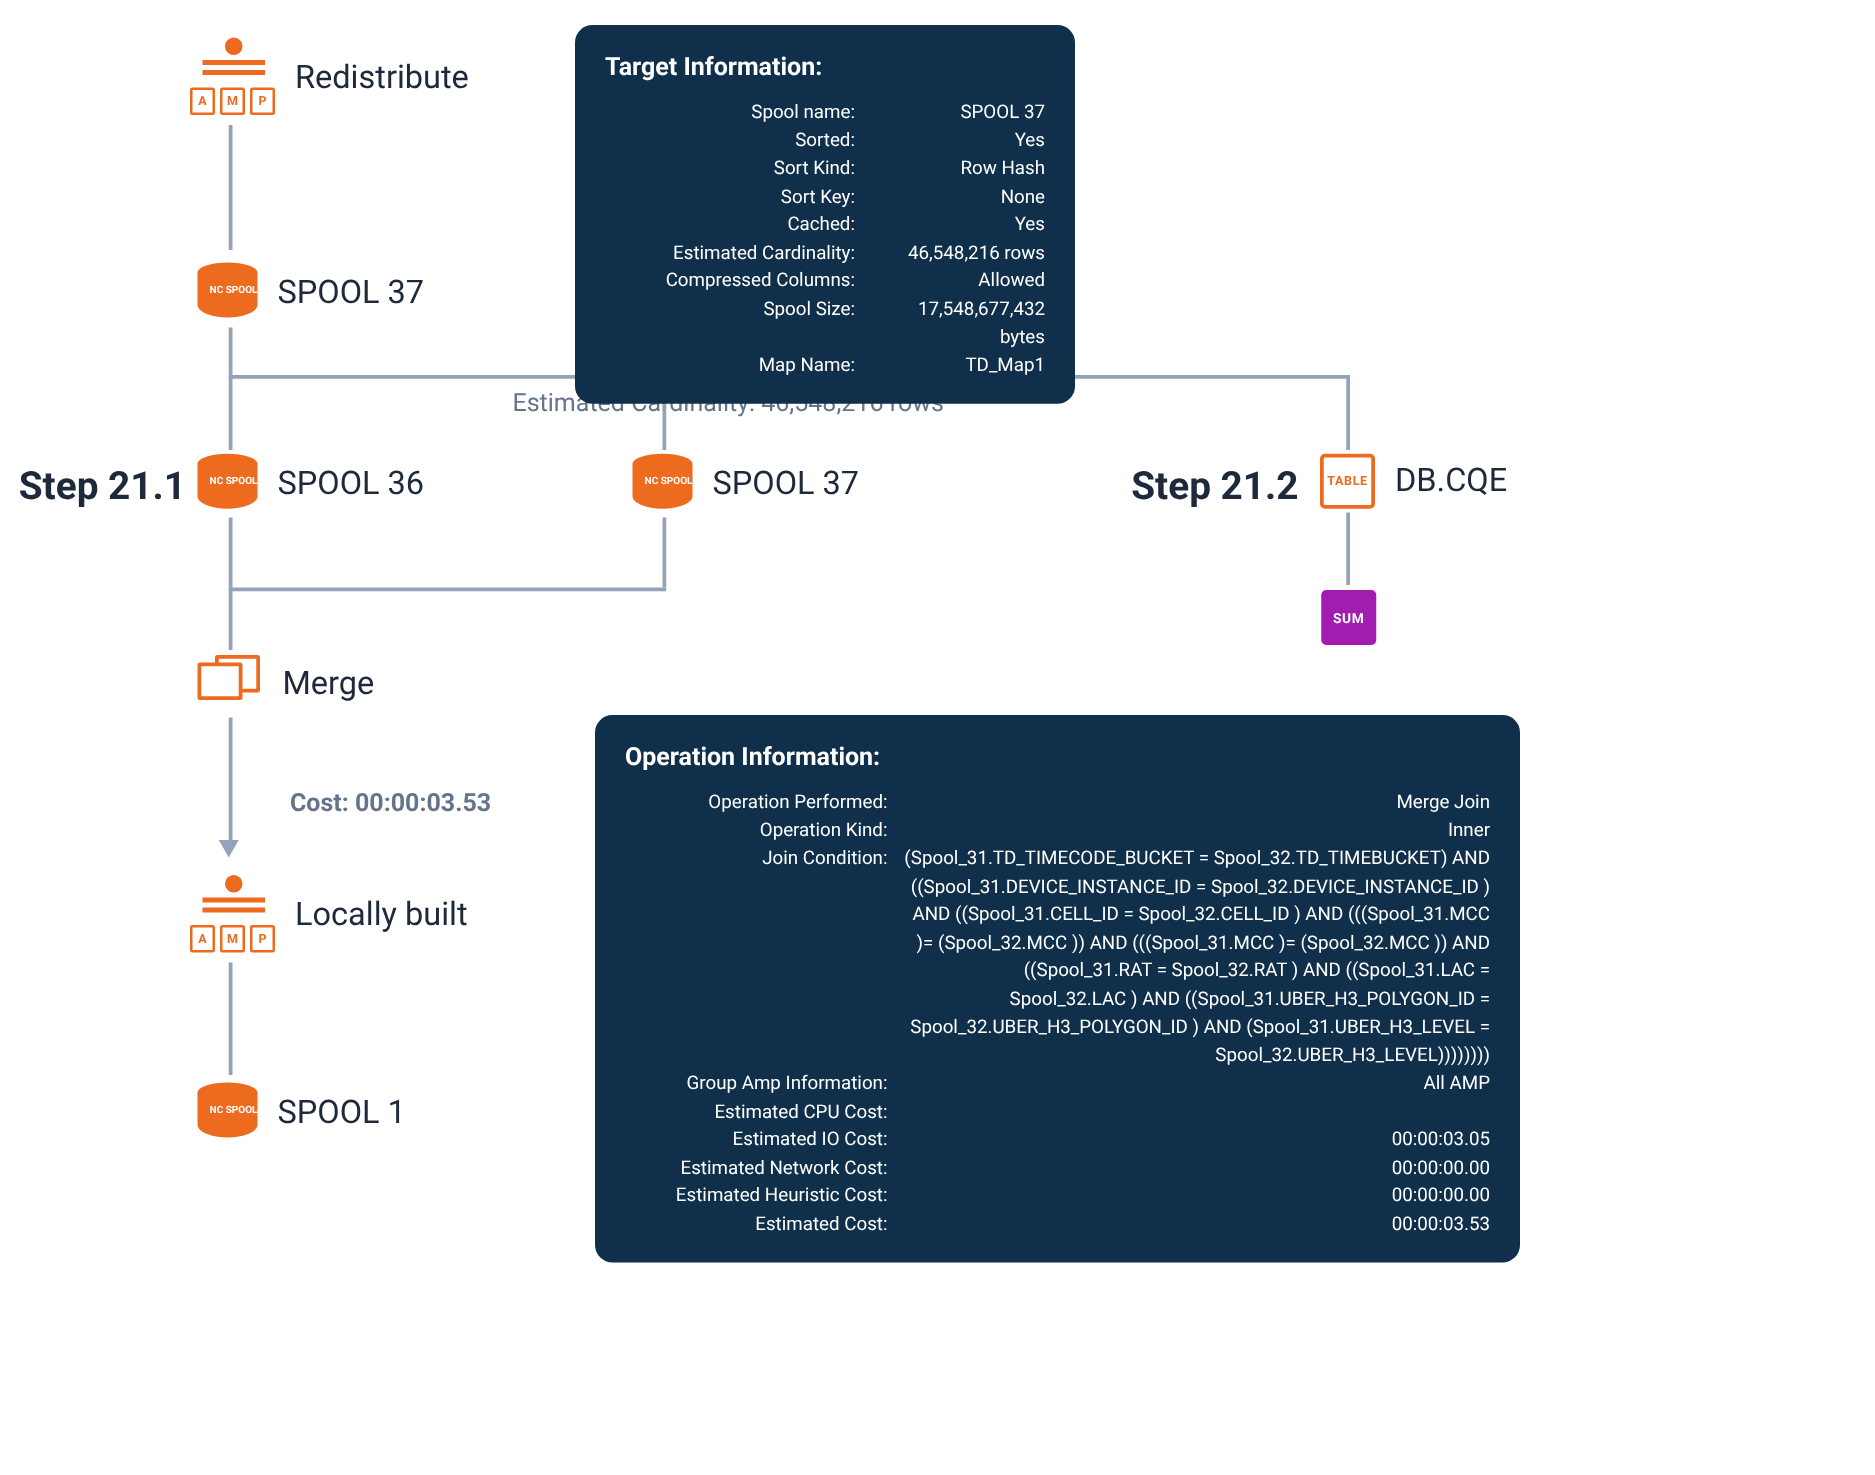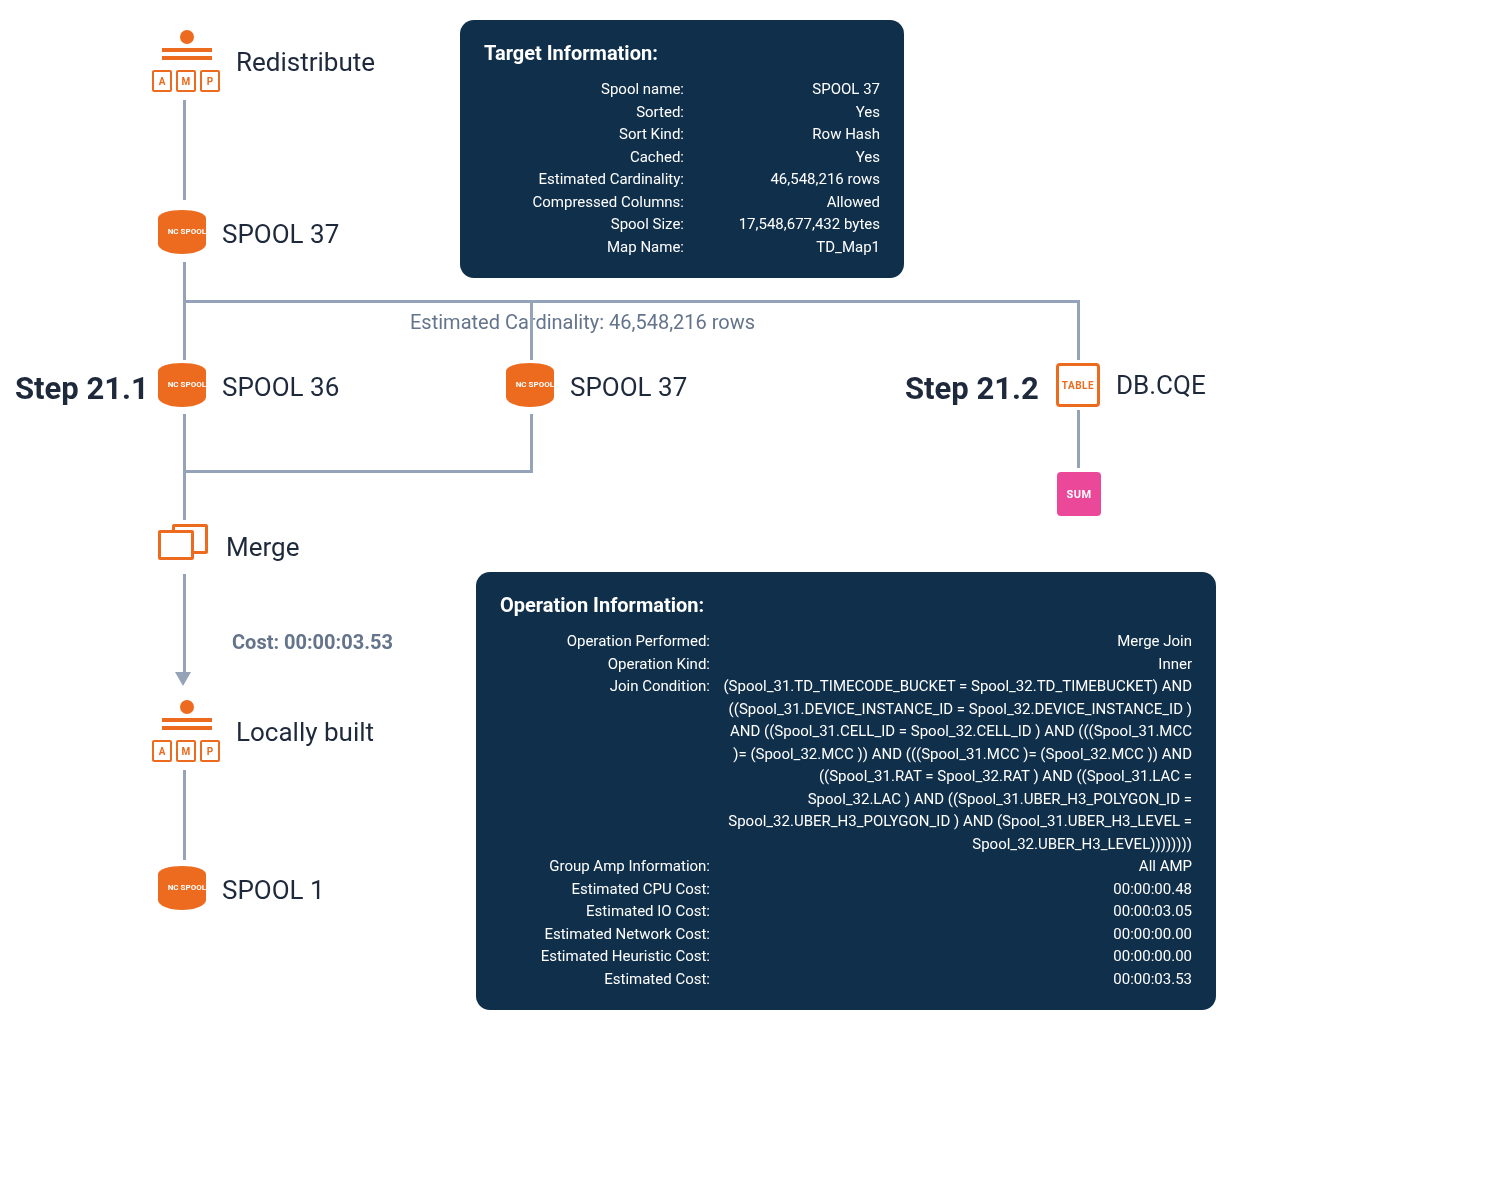--- a/index.html
+++ b/index.html
@@ -26,21 +26,21 @@
     line-height: 1.5;
   }
   .panel h3 {
     margin: 0 0 10px 0;
     font-size: 20px;
     font-weight: 700;
   }
   .kv { display: flex; gap: 12px; text-align: right; }
   .kv .k { width: 200px; flex: 0 0 200px; font-weight: 400; }
   .kv .v { flex: 1; }
-  .panel.target { left: 460px; top: 20px; width: 444px; }
+  .panel.target { left: 460px; top: 20px; width: 400px; }
   .panel.target .kv .k { width: 200px; }
   .panel.target .kv .v { }
 
   .panel.op { left: 476px; top: 572px; width: 740px; }
   .panel.op .kv .k { width: 210px; flex: 0 0 210px; }
   .wrap { white-space: normal; word-break: break-word; }
 
   
   .node {
     position: absolute;
@@ -79,21 +79,21 @@
   .spool { width:48px; height:48px; position:relative; }
   .spool .body { position:absolute; left:0; top:8px; width:48px; height:36px; background:#ed6b1f; border-radius:0 0 24px 24px / 0 0 10px 10px; }
   .spool .top { position:absolute; left:0; top:0; width:48px; height:16px; background:#ed6b1f; border-radius:24px/8px; }
   .spool .txt { position:absolute; left:0; top:18px; width:48px; text-align:right; color:#fff; font-size:8px; font-weight:700; line-height:1; }
 
   .merge { width:52px; height:46px; position:relative; }
   .merge .r1 { position:absolute; left:0; top:6px; width:36px; height:30px; border:3px solid #ed6b1f; border-radius:2px; background:#fff; }
   .merge .r2 { position:absolute; left:14px; top:0; width:36px; height:30px; border:3px solid #ed6b1f; border-radius:2px; background:#fff; }
 
   .tbl { width:44px; height:44px; border:3px solid #ed6b1f; border-radius:4px; display:flex; align-items:center; justify-content:center; color:#ed6b1f; font-size:10px; font-weight:700; background:#fff; letter-spacing:0.5px;}
-  .tbl.sum { background:#ec4899; color:#fff; border:none; font-size:11px; }
+  .tbl.sum { background:#a21caf; color:#fff; border:none; font-size:11px; }
   .tbl-wrap { position:relative; }
 
   
   .line { position:absolute; background:#94a3b8; }
   .vline { width:3px; }
   .hline { height:3px; }
   .arrow { position:absolute; width:0; height:0; border-left:8px solid transparent; border-right:8px solid transparent; border-top:14px solid #94a3b8; }
 
 </style>
 </head>
@@ -226,20 +226,24 @@
         </div>
         <div class="kv">
           <div class="k">Sorted:</div>
           <div class="v wrap">Yes</div>
         </div>
         <div class="kv">
           <div class="k">Sort Kind:</div>
           <div class="v wrap">Row Hash</div>
         </div>
         <div class="kv">
+          <div class="k">Sort Key:</div>
+          <div class="v wrap">None</div>
+        </div>
+        <div class="kv">
           <div class="k">Cached:</div>
           <div class="v wrap">Yes</div>
         </div>
         <div class="kv">
           <div class="k">Estimated Cardinality:</div>
           <div class="v wrap">46,548,216 rows</div>
         </div>
         <div class="kv">
           <div class="k">Compressed Columns:</div>
           <div class="v wrap">Allowed</div>
@@ -269,21 +273,20 @@
         <div class="kv">
           <div class="k">Join Condition:</div>
           <div class="v wrap">(Spool_31.TD_TIMECODE_BUCKET = Spool_32.TD_TIMEBUCKET) AND ((Spool_31.DEVICE_INSTANCE_ID = Spool_32.DEVICE_INSTANCE_ID ) AND ((Spool_31.CELL_ID = Spool_32.CELL_ID ) AND (((Spool_31.MCC )= (Spool_32.MCC )) AND (((Spool_31.MCC )= (Spool_32.MCC )) AND ((Spool_31.RAT = Spool_32.RAT ) AND ((Spool_31.LAC = Spool_32.LAC ) AND ((Spool_31.UBER_H3_POLYGON_ID = Spool_32.UBER_H3_POLYGON_ID ) AND (Spool_31.UBER_H3_LEVEL = Spool_32.UBER_H3_LEVEL))))))))</div>
         </div>
         <div class="kv">
           <div class="k">Group Amp Information:</div>
           <div class="v wrap">All AMP</div>
         </div>
         <div class="kv">
           <div class="k">Estimated CPU Cost:</div>
-          <div class="v wrap">00:00:00.48</div>
         </div>
         <div class="kv">
           <div class="k">Estimated IO Cost:</div>
           <div class="v wrap">00:00:03.05</div>
         </div>
         <div class="kv">
           <div class="k">Estimated Network Cost:</div>
           <div class="v wrap">00:00:00.00</div>
         </div>
         <div class="kv">

